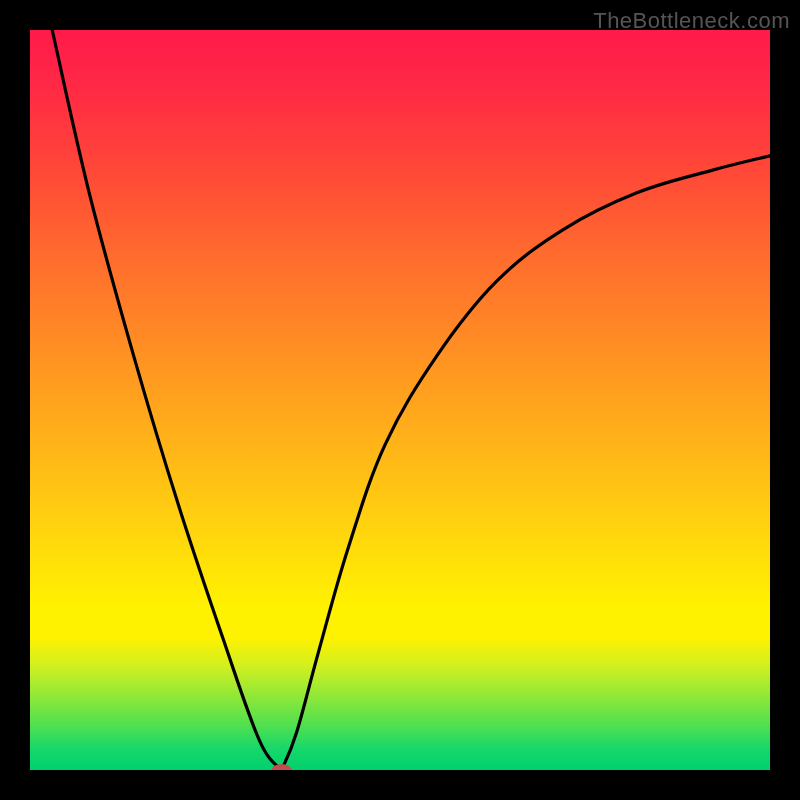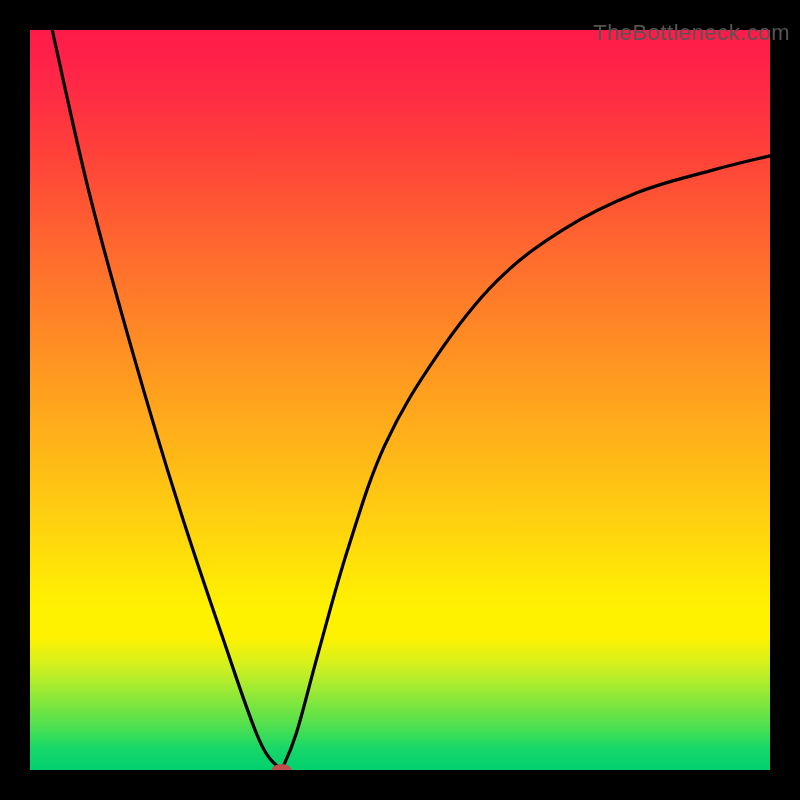--- a/index.html
+++ b/index.html
@@ -12,21 +12,21 @@
     overflow: hidden;
   }
   .frame {
     position: relative;
     width: 800px;
     height: 800px;
     background: #000;
   }
   .watermark {
     position: absolute;
-    top: 20px;
+    top: 8px;
     right: 10px;
     color: #555;
     font-size: 22px;
     font-weight: 500;
     letter-spacing: 0.5px;
     z-index: 10;
   }
   .plot-area {
     position: absolute;
     left: 30px;

